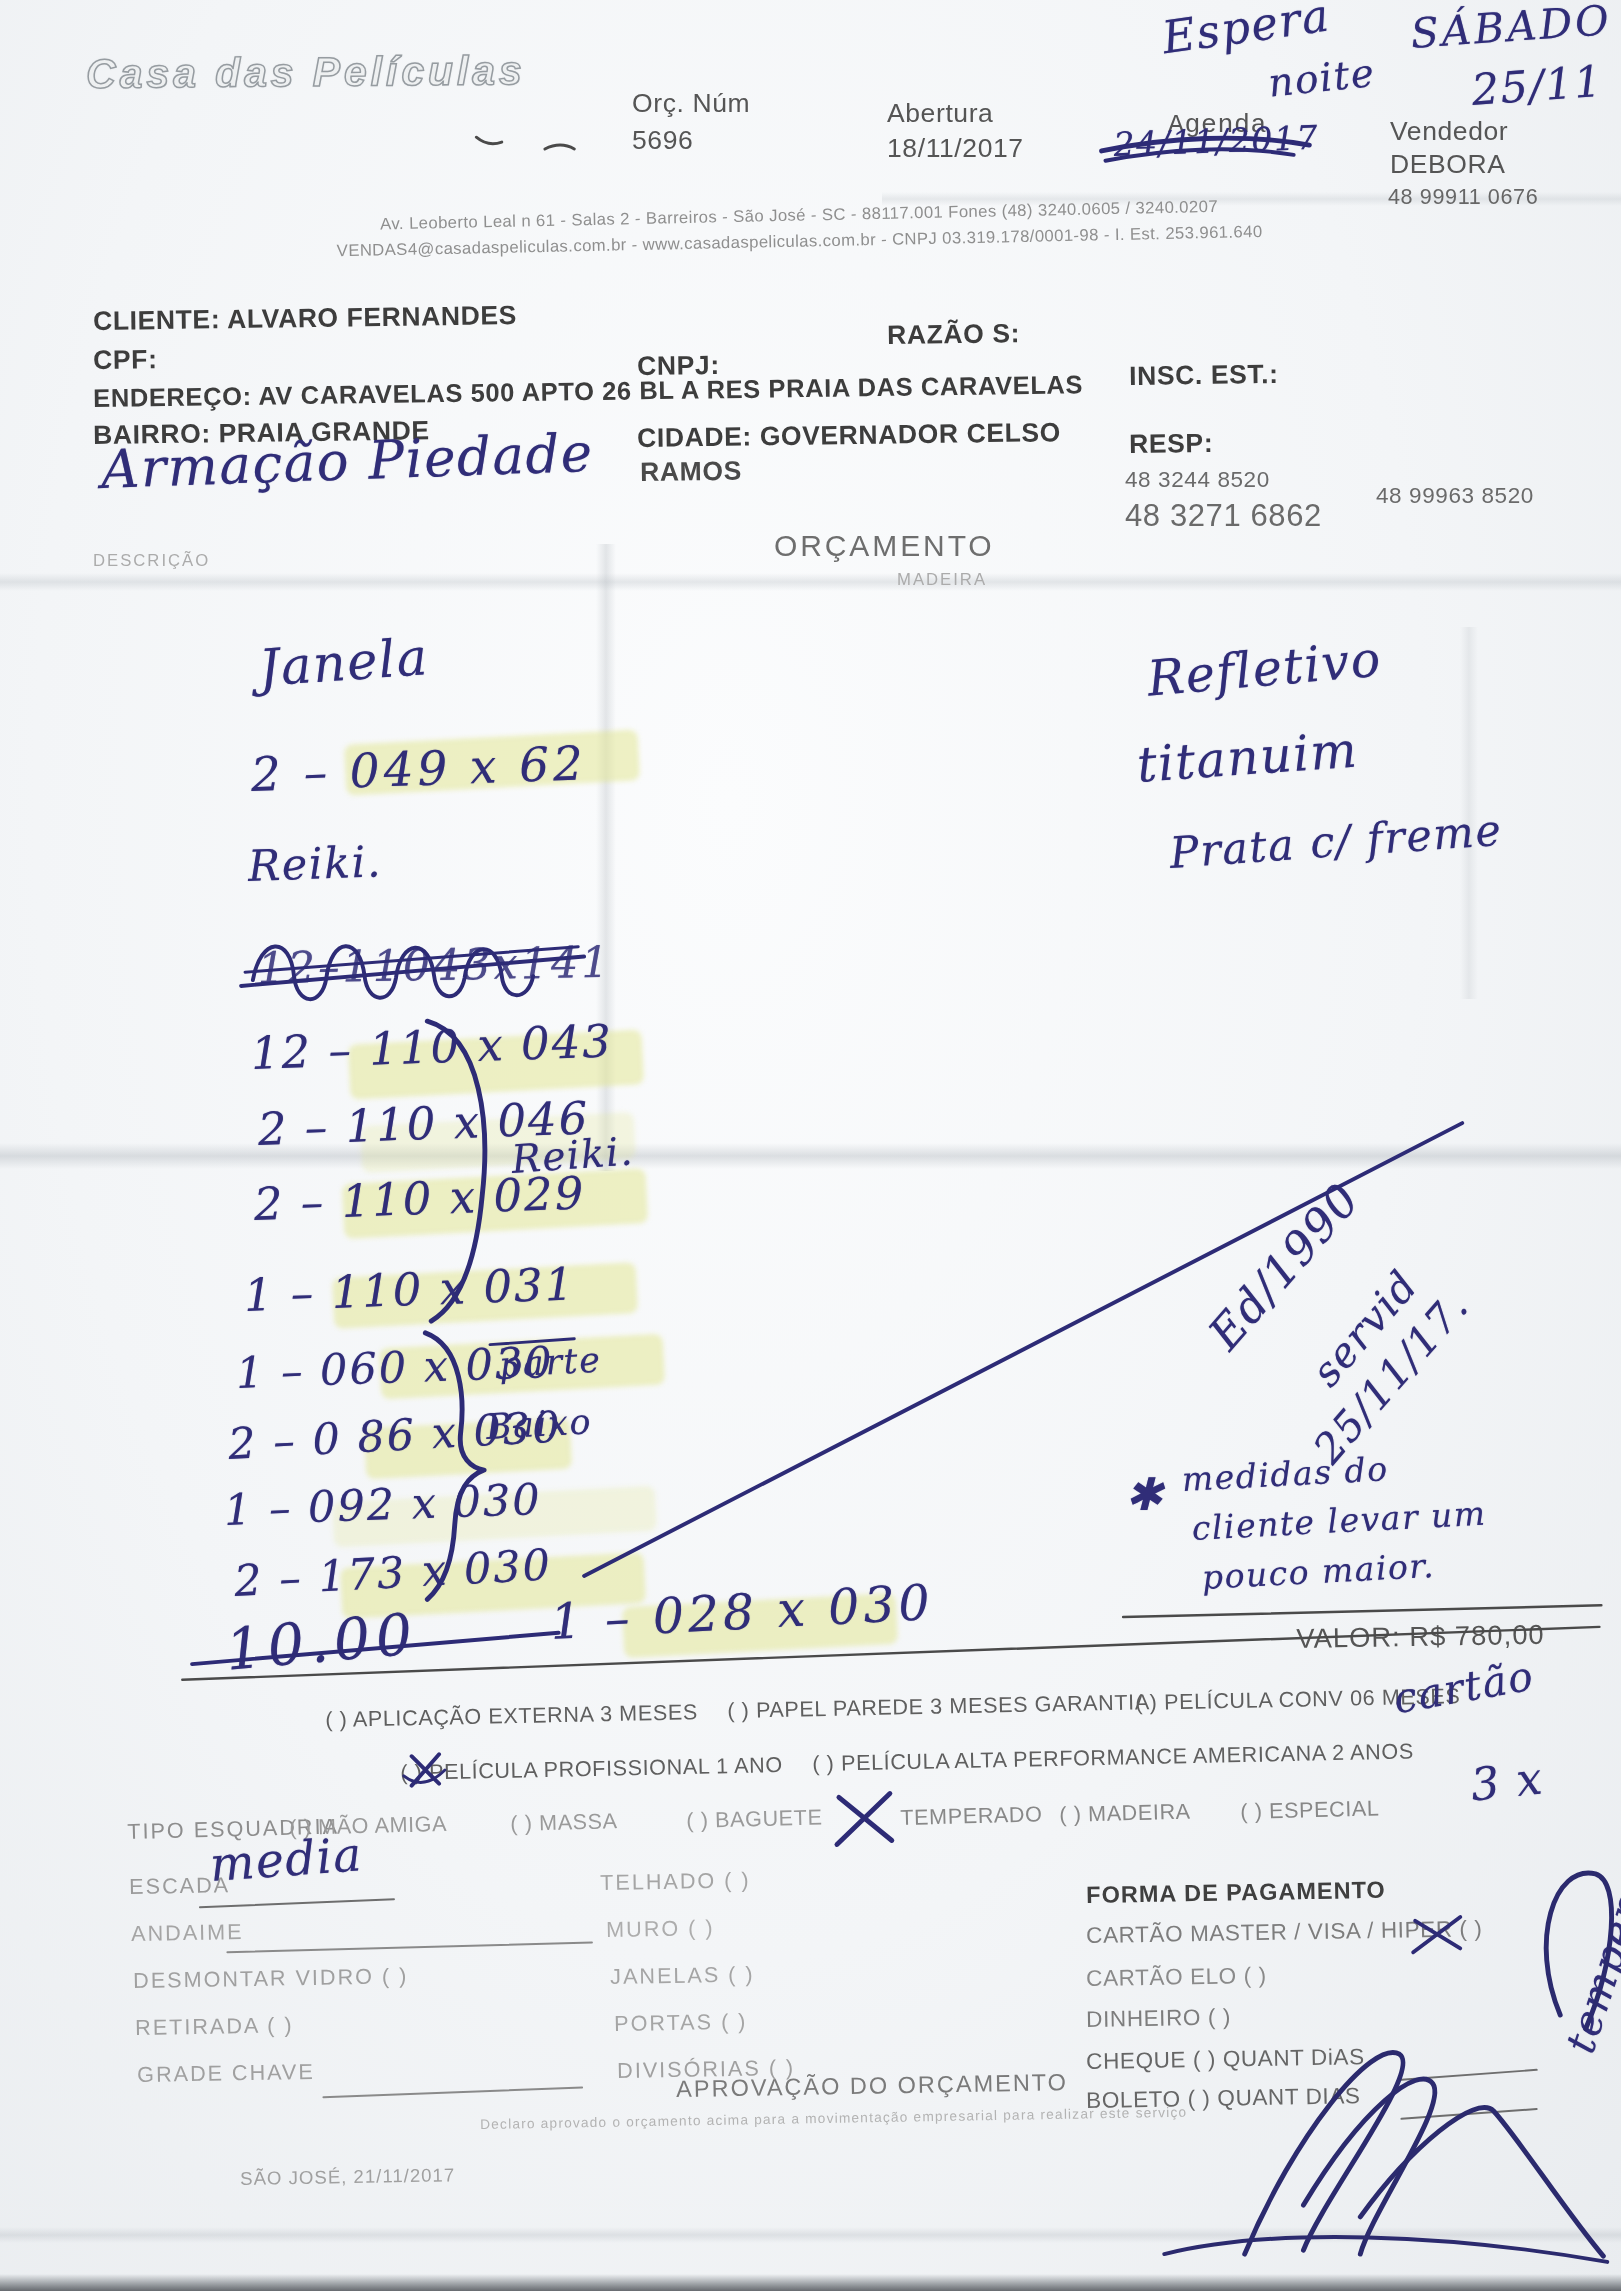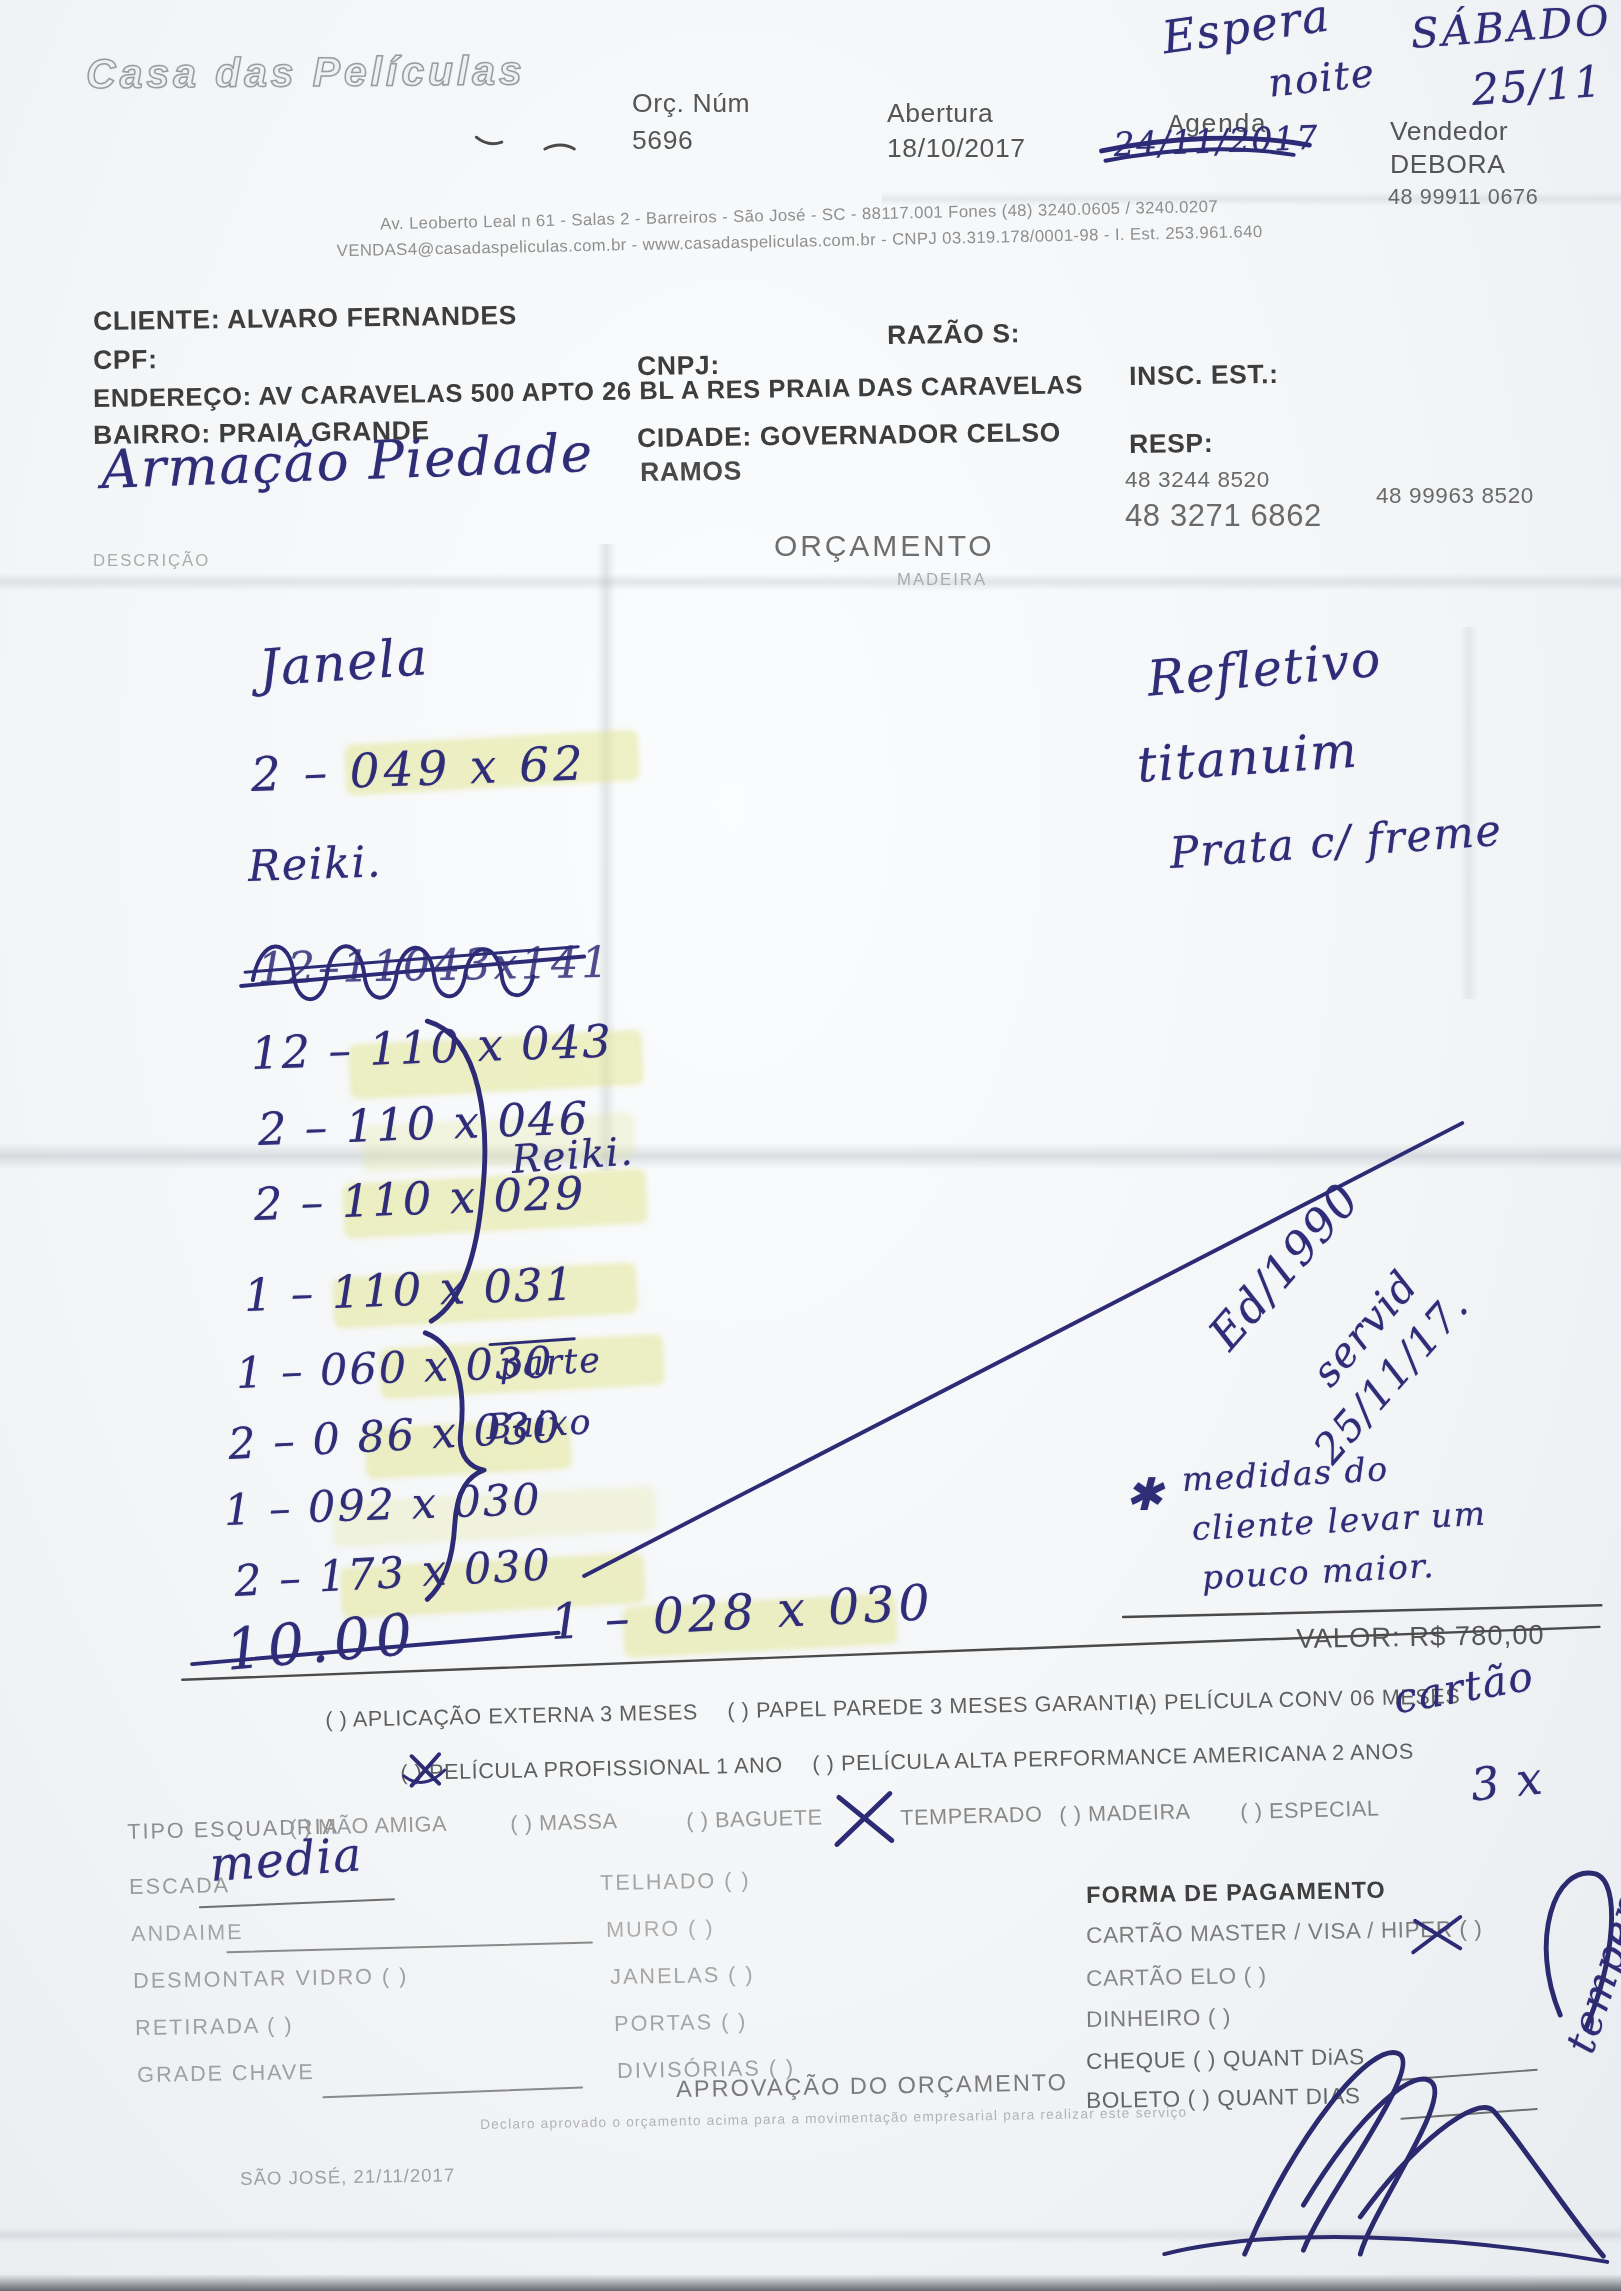--- a/index.html
+++ b/index.html
@@ -41,21 +41,21 @@
   <div class="hl" style="left:380px;top:1341px;width:284px;height:51px;transform:rotate(-3deg);"></div>
   <div class="hl" style="left:365px;top:1423px;width:206px;height:51px;transform:rotate(-3deg);"></div>
   <div class="hl2" style="left:333px;top:1494px;width:323px;height:45px;transform:rotate(-3deg);"></div>
   <div class="hl" style="left:341px;top:1560px;width:304px;height:51px;transform:rotate(-3deg);"></div>
   <div class="hl" style="left:623px;top:1600px;width:274px;height:51px;transform:rotate(-3deg);"></div>
 
   <span class="abs logo txt" style="left:86px;top:51px;transform:rotate(-.5deg);">Casa das Películas</span>
   <span class="abs pr txt" style="left:632px;top:88px;font-size:26.5px;color:#555;">Orç. Núm</span>
   <span class="abs pr txt" style="left:632px;top:125px;font-size:26.5px;color:#555;">5696</span>
   <span class="abs pr txt" style="left:887px;top:98px;font-size:26.5px;color:#555;">Abertura</span>
-  <span class="abs pr txt" style="left:887px;top:133px;font-size:26.5px;color:#555;">18/10/2017</span>
+  <span class="abs pr txt" style="left:887px;top:133px;font-size:26.5px;color:#555;">18/11/2017</span>
   <span class="abs pr txt" style="left:1168px;top:110px;font-size:26.5px;color:#555;font-family:Liberation Mono, monospace;">Agenda</span>
   <span class="abs hw txt" style="left:1113px;top:125px;font-size:33px;transform:rotate(-2deg);">24/11/2017</span>
   <span class="abs pr txt" style="left:1390px;top:116px;font-size:26.5px;color:#555;">Vendedor</span>
   <span class="abs pr txt" style="left:1390px;top:149px;font-size:26.5px;color:#555;">DEBORA</span>
   <span class="abs pr txt" style="left:1388px;top:184px;font-size:21.6px;color:#666;">48 99911 0676</span>
 
   <span class="abs hw txt" style="left:1159px;top:11.8px;font-size:45px;transform:rotate(-8deg);">Espera</span>
   <span class="abs hw txt" style="left:1266px;top:61px;font-size:39px;transform:rotate(-6deg);">noite</span>
   <span class="abs hw txt" style="left:1409px;top:9.8px;font-size:41px;transform:rotate(-4deg);letter-spacing:2.9px;">SÁBADO</span>
   <span class="abs hw txt" style="left:1470px;top:65px;font-size:43px;transform:rotate(-4deg);">25/11</span>

